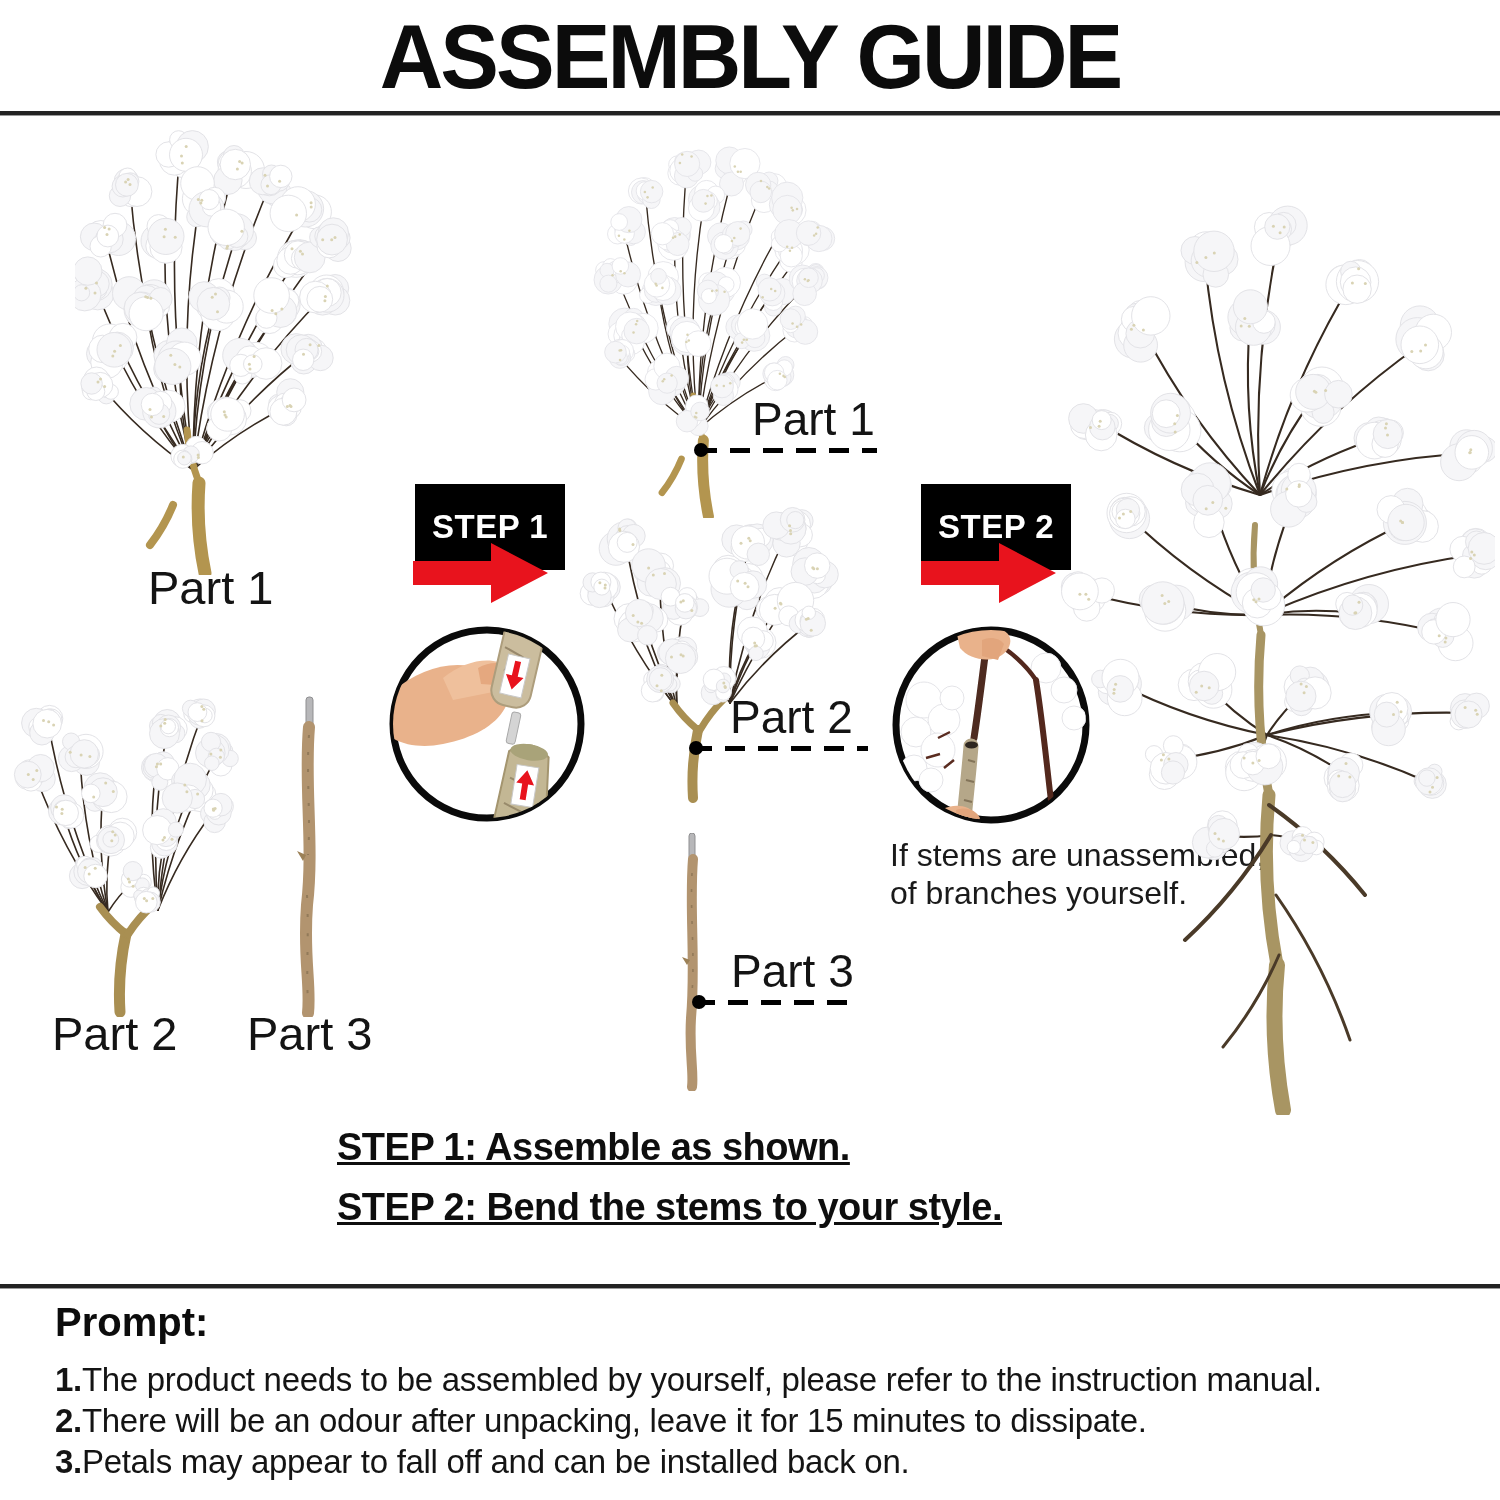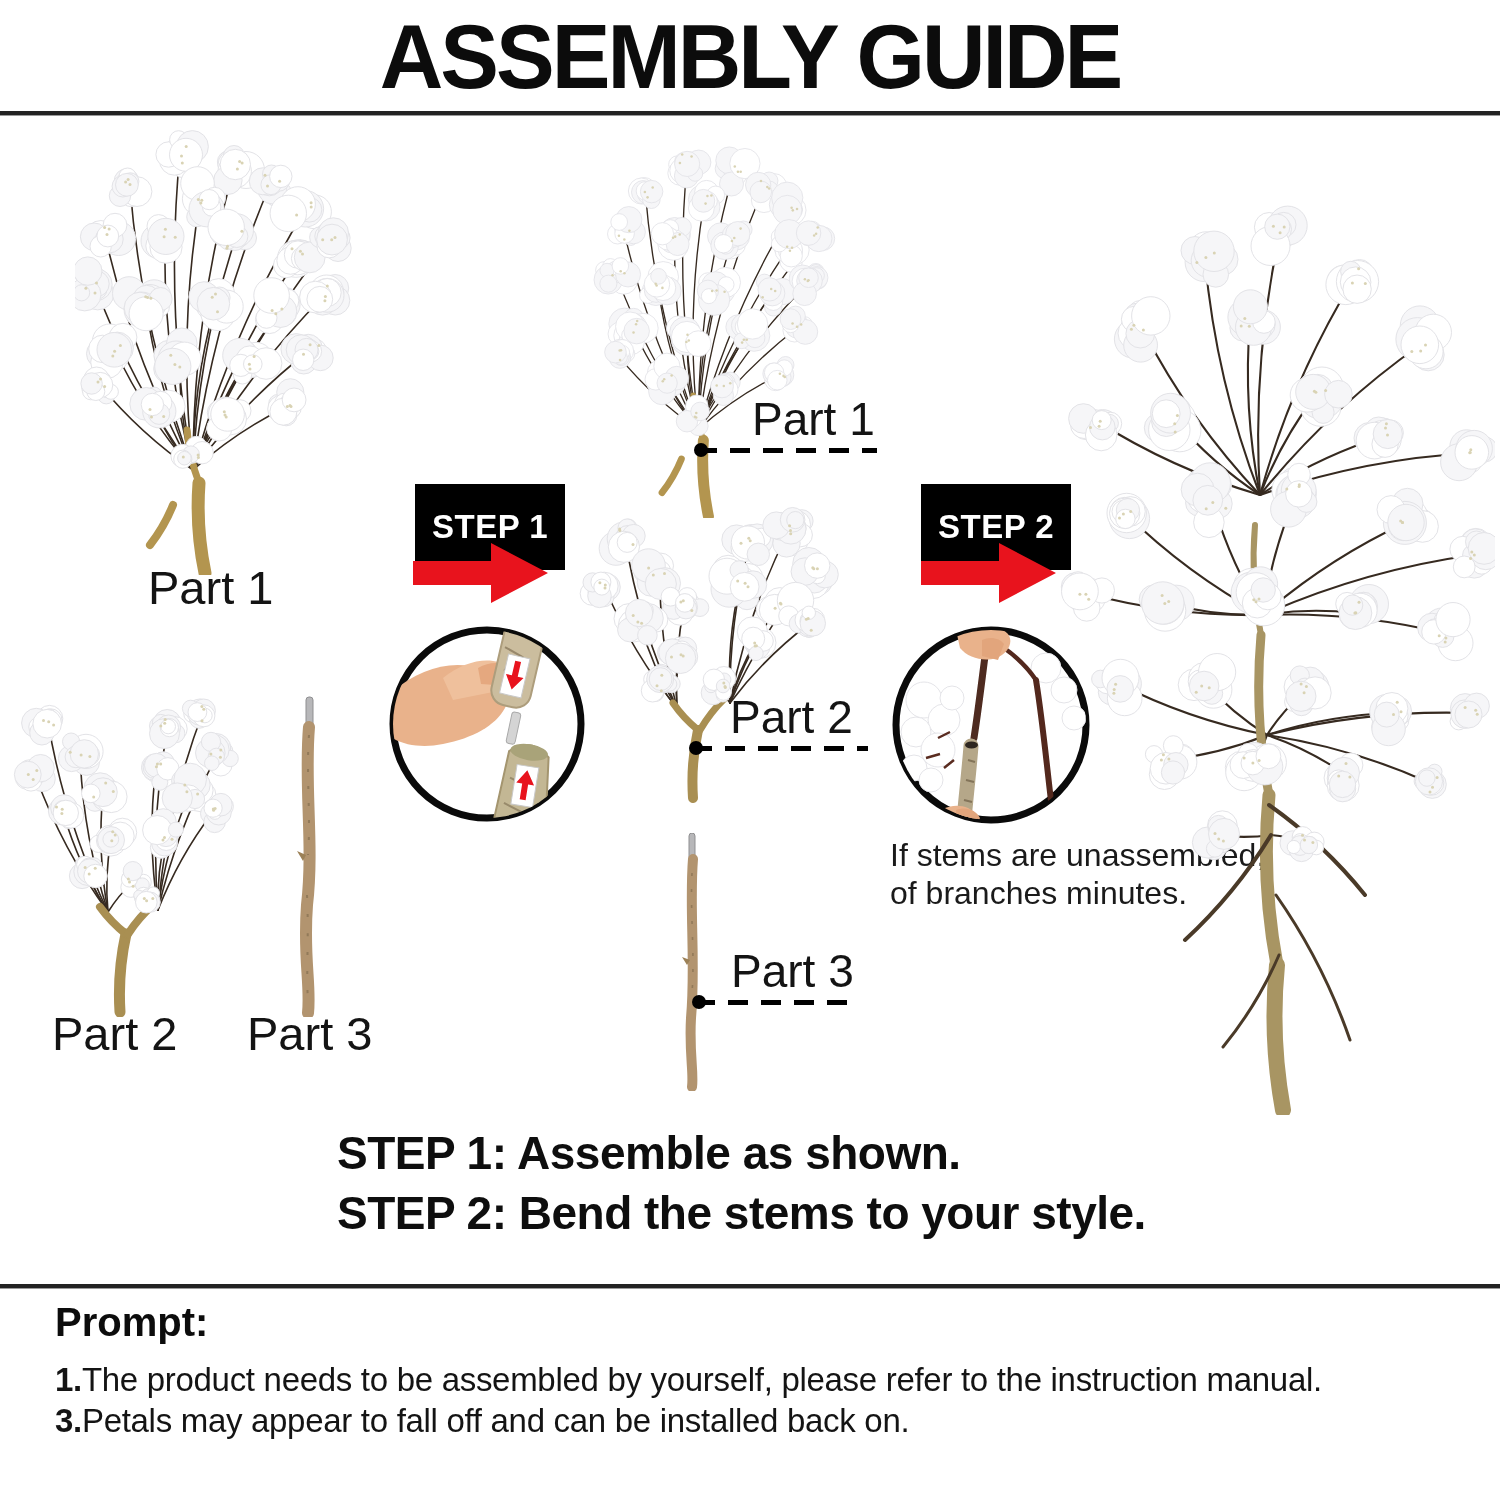--- a/index.html
+++ b/index.html
@@ -26,21 +26,21 @@
   .leader{position:relative;height:5px;
     background:repeating-linear-gradient(90deg,#000 0 20px,transparent 20px 33px);}
   .leader::before{content:"";position:absolute;left:-3px;top:-5px;width:14px;height:14px;
     border-radius:50%;background:#000;}
   
   .badge{background:#000;color:#fff;font-weight:bold;font-size:33px;
     padding:24px 17px;letter-spacing:0.5px;}
   
   .note{font-size:32px;line-height:38px;color:#1a1a1a;}
   
-  .caption{font-size:46px;font-weight:bold;color:#0e0e0e;letter-spacing:-0.5px;}
+  .caption{font-size:38px;font-weight:bold;color:#0e0e0e;letter-spacing:-0.5px;text-decoration:underline;}
   
   .prompt-heading{font-size:40px;font-weight:bold;color:#0c0c0c;}
   .p-item{font-size:33px;line-height:41px;color:#141414;letter-spacing:-0.3px;}
   .p-item b{font-weight:bold;}
   svg{display:block;}
 </style>
 </head>
 <body>
 
 <div class="abs title">ASSEMBLY GUIDE</div>
@@ -1304,21 +1304,21 @@
     <ellipse cx="85.5" cy="125" rx="6.5" ry="3.5" fill="#2e2620"></ellipse>
     <path d="M70,10 C90,2 112,4 122,14 C128,22 122,34 110,38 C98,42 82,38 74,28 Z" fill="#e9b28b"></path>
     <path d="M96,20 C104,16 114,18 118,24 L112,40 L96,36 Z" fill="#e2a57c"></path>
     <path d="M40,205 C50,188 68,182 82,188 C94,194 94,206 86,214 L48,218 Z" fill="#e9b28b"></path>
     <path d="M70,190 C80,186 90,190 94,198 L88,212 L70,206 Z" fill="#e2a57c"></path>
   </g>
 </svg>
 
 <div class="abs note" style="left:890px;top:836px;width:400px">
   <div>If stems are unassembled,</div>
-  <div>of branches minutes.</div>
+  <div>of branches yourself.</div>
 </div>
 
 <svg id="tree-right" class="abs" style="left:1055px;top:195px" width="440" height="920" viewBox="0 0 440 920">
     <g>
       <path d="M205 300 Q161.1 186.3 150 65" stroke="#362a20" stroke-width="2.1" fill="none" stroke-linecap="round"></path>
       <path d="M205 300 Q196.7 167.6 225 38" stroke="#362a20" stroke-width="2.1" fill="none" stroke-linecap="round"></path>
       <path d="M205 300 Q236.4 186.0 298 85" stroke="#362a20" stroke-width="2.1" fill="none" stroke-linecap="round"></path>
       <path d="M205 300 Q134.9 225.7 88 135" stroke="#362a20" stroke-width="2.1" fill="none" stroke-linecap="round"></path>
       <path d="M205 300 Q187.8 213.2 195 125" stroke="#362a20" stroke-width="2.1" fill="none" stroke-linecap="round"></path>
       <path d="M205 300 Q274.5 213.8 365 150" stroke="#362a20" stroke-width="2.1" fill="none" stroke-linecap="round"></path>
@@ -1771,15 +1771,16 @@
     </g>
   </svg>
 
 <div class="abs caption" style="left:337px;top:1126px">STEP 1: Assemble as shown.</div>
 <div class="abs caption" style="left:337px;top:1186px">STEP 2: Bend the stems to your style.</div>
 
 <div class="abs" style="left:55px;top:1300px;width:1420px">
   <div class="prompt-heading">Prompt:</div>
   <div style="margin-top:14px">
     <div class="p-item"><b>1.</b><span>The product needs to be assembled by yourself, please refer to the instruction manual.</span></div>
+    <div class="p-item"><b>2.</b><span>There will be an odour after unpacking, leave it for 15 minutes to dissipate.</span></div>
     <div class="p-item"><b>3.</b><span>Petals may appear to fall off and can be installed back on.</span></div>
   </div>
 </div>
 
 </body></html>

